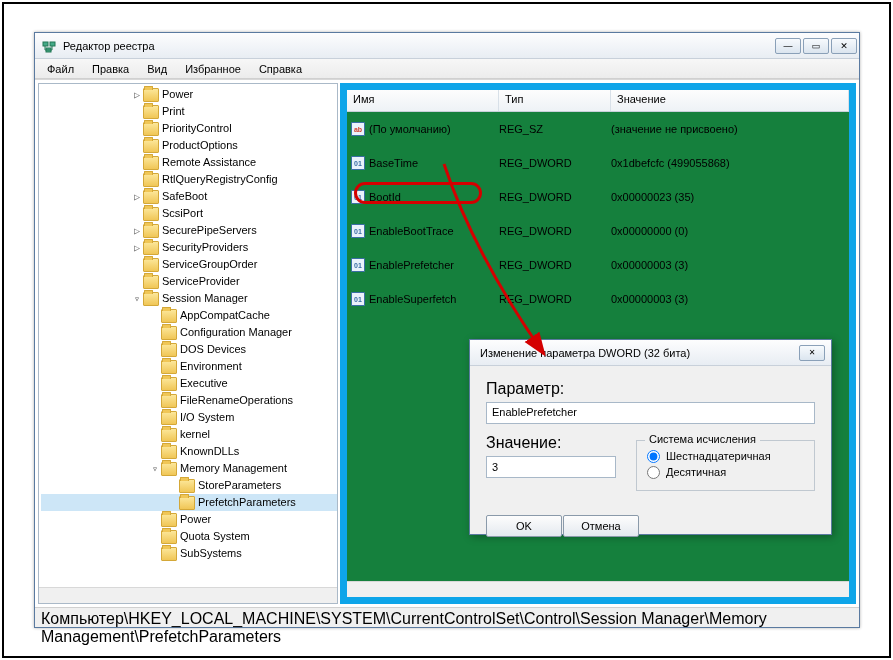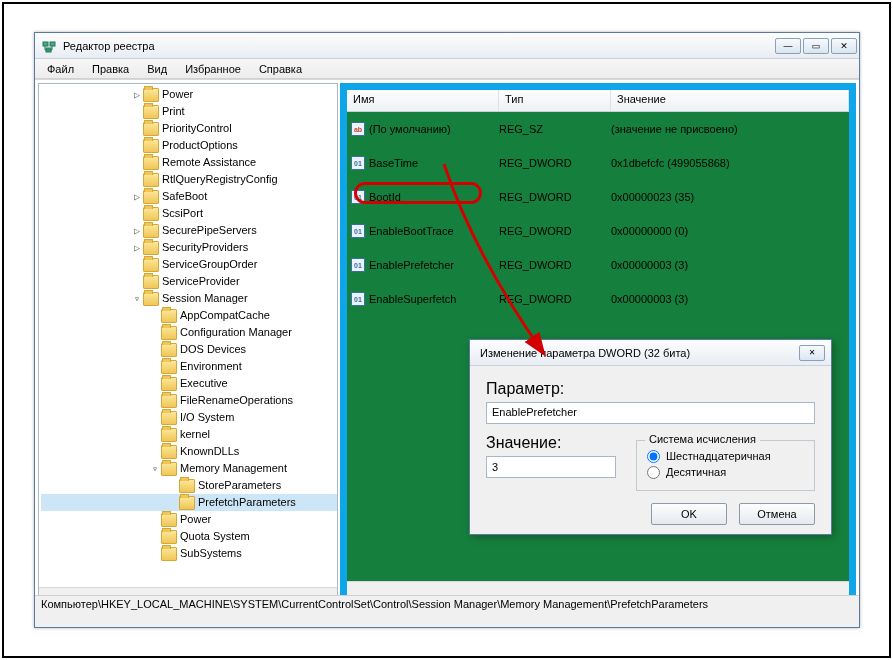--- a/index.html
+++ b/index.html
@@ -23,37 +23,37 @@
 .fold::before{content:"";position:absolute;top:-3px;left:0;width:7px;height:3px;background:#f0c656;border:1px solid #d4a838;border-bottom:none;border-radius:1px 1px 0 0}
 .tree .sel{background:#cde6f7}
 .columns{height:22px;background:linear-gradient(#fdfdfd,#eef2f6);border-bottom:1px solid #c8d0da;display:flex}
 .columns div{border-right:1px solid #d8e0e8;padding:3px 6px}
 .col-name{width:152px}.col-type{width:112px}.col-val{flex:1}
 .listrow{display:flex;padding:17px 0;align-items:center;height:17px}
 .listrow .ic{width:18px;display:flex;align-items:center;justify-content:center;margin:0 2px}
 .ric{width:14px;height:14px;border:1px solid #3a6ea5;background:#eaf2fb;border-radius:1px;display:flex;align-items:center;justify-content:center;font-size:7px;color:#3a6ea5;font-weight:bold}
 .listrow .n{width:130px}.listrow .t{width:112px}.listrow .v{flex:1}
 .highlight{position:absolute;border:3px solid #d40000;border-radius:11px;left:7px;top:92px;width:128px;height:22px;pointer-events:none}
-.statusbar{position:absolute;bottom:12px;left:0;right:0;height:20px;background:#f0f0f0;border-top:1px solid #d0d0d0;padding:2px 6px;font-size:11px}
+.statusbar{position:absolute;bottom:0;left:0;right:0;height:20px;background:#f0f0f0;border-top:1px solid #d0d0d0;padding:2px 6px;font-size:16px}
 .hscrollbar{position:absolute;bottom:0;left:0;right:0;height:16px;background:#f0f0f0;border-top:1px solid #d8d8d8}
 .dialog{position:absolute;left:465px;top:335px;width:363px;height:196px;border:1px solid #5a7aa0;background:#f0f0f0;box-shadow:2px 2px 8px rgba(0,0,0,0.3)}
 .dialog .titlebar{height:26px}
 .dialog .closebtn{width:26px;height:16px;border:1px solid #8aa0b8;border-radius:2px;background:linear-gradient(#f7fafd,#dbe5ef);display:flex;align-items:center;justify-content:center;font-size:8px;margin-right:4px}
 .dbody{padding:14px 16px 10px 16px}
 .dlabel{font-size:16px;margin-bottom:4px}
 .dfield{width:100%;height:22px;border:1px solid #a8b8c8;background:#fff;padding:3px 5px;font-size:11px;margin-bottom:10px}
 .drow{display:flex;gap:20px;align-items:flex-start}
 .dleft{flex:1}
 .dright{width:179px}
 .dinput{width:130px;height:22px;border:1px solid #a8b8c8;background:#fff;padding:3px 5px}
 .radiogroup{border:1px solid #c0c8d0;padding:6px 10px 8px 10px;position:relative;margin-top:6px}
 .radiogroup .legend{position:absolute;top:-8px;left:8px;background:#f0f0f0;padding:0 4px;font-size:11px}
 .radio{display:flex;align-items:flex-start;gap:6px;margin:3px 0}
 .radio input{margin:0}
-.dbtns{display:flex;gap:12px;justify-content:flex-end;margin-top:12px}
+.dbtns{display:flex;gap:1px;justify-content:flex-start;margin-top:24px}
 .dbtn{width:76px;height:22px;border:1px solid #8a9aaa;background:linear-gradient(#fdfdfd,#e4e9ef);border-radius:2px;text-align:center;line-height:20px}
 .arrow{position:absolute;pointer-events:none;z-index:5}
 </style>
 </head>
 <body>
 
 <div class="outer">
 <div class="window">
   <div class="titlebar">
     <span class="appicon">

